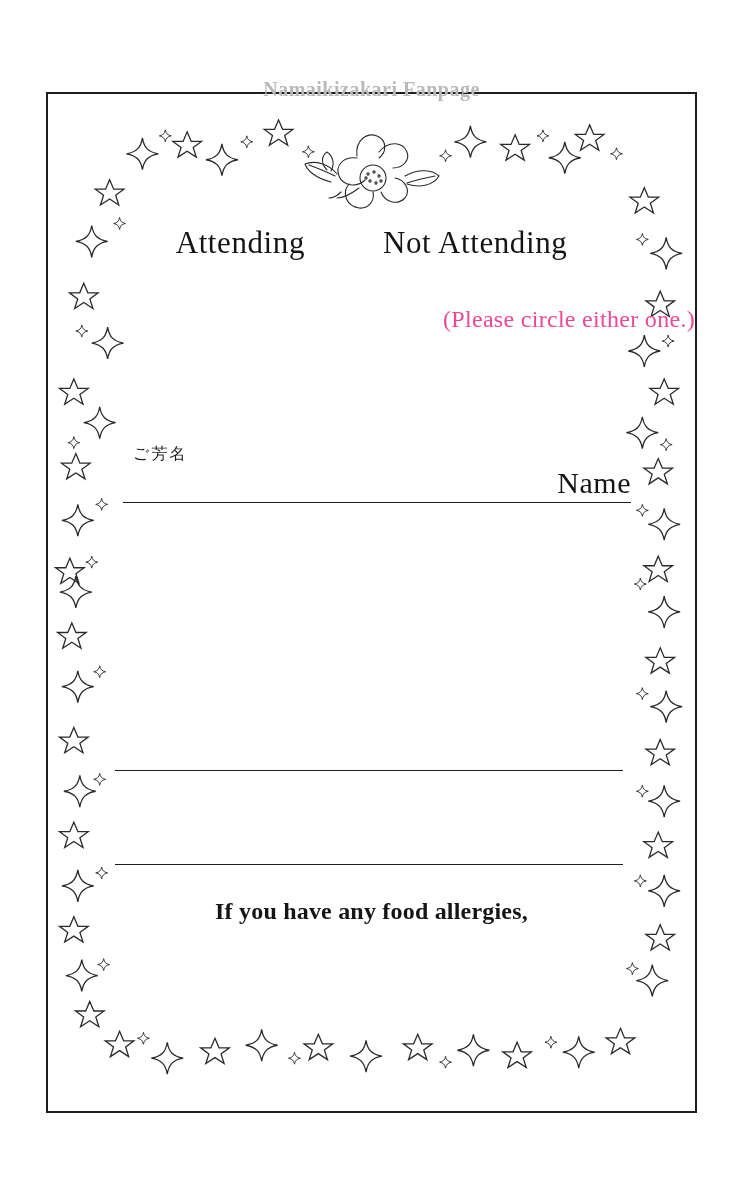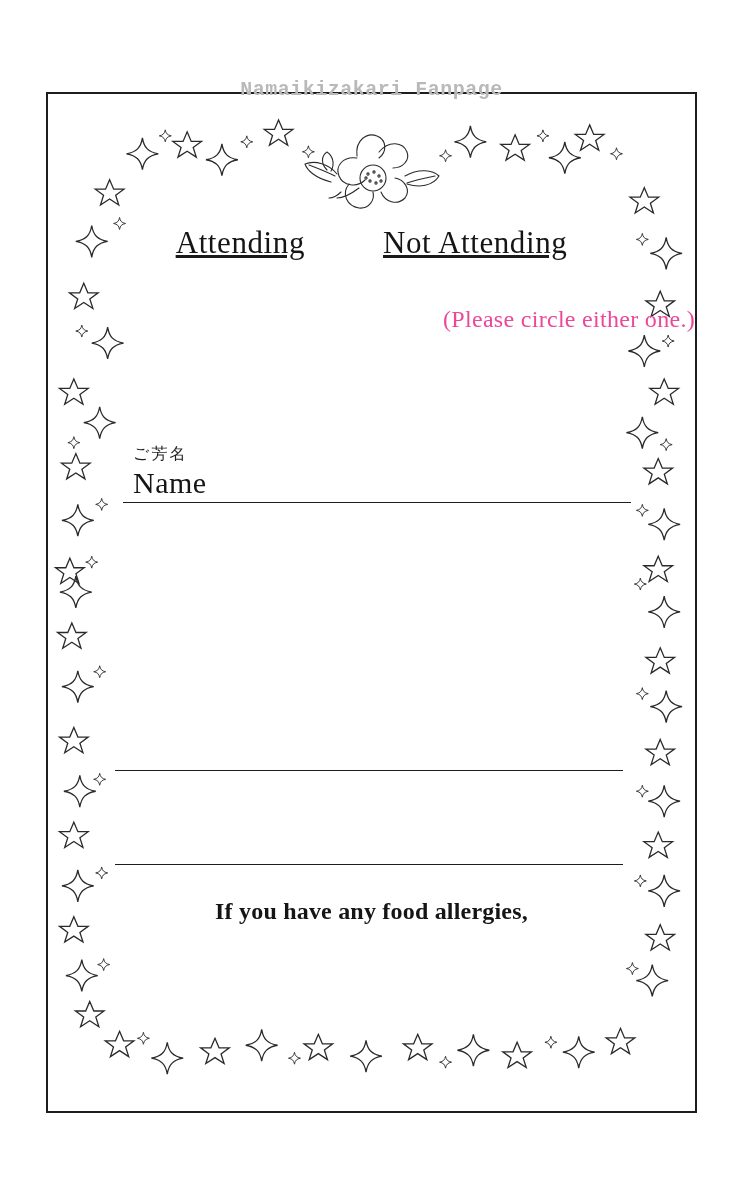--- a/index.html
+++ b/index.html
@@ -16,21 +16,21 @@
     overflow: hidden;
   }
 
   
   .watermark {
     position: absolute;
     top: 78px;
     left: 0;
     width: 743px;
     text-align: center;
-    font-family: Liberation Mono, monospace;
+    font-family: Liberation Serif, serif;
     font-weight: bold;
     font-size: 20px;
     letter-spacing: 0.5px;
     color: #b9b9b9;
     z-index: 40;
     pointer-events: none;
     white-space: nowrap;
   }
 
   
@@ -87,21 +87,20 @@
   }
 
   .attendance-row {
     position: absolute;
     top: 133px;
     left: 0;
     width: 100%;
     display: flex;
     justify-content: center;
     gap: 78px;
-    text-decoration: underline;
   }
   .attendance-opt {
     font-size: 31px;
     letter-spacing: 0.6px;
     line-height: 1;
     color: #151515;
     white-space: nowrap;
   }
 
   .circle-note {
@@ -126,20 +125,21 @@
     letter-spacing: 2px;
     color: #1d1d1d;
     margin: 0 0 1px 10px;
   }
   .field-en {
     font-size: 30px;
     letter-spacing: 0.5px;
     color: #151515;
     margin: 0 0 2px 10px;
     line-height: 1.12;
+    text-align: right;
   }
   .rule {
     width: 100%;
     height: 0;
     border-bottom: 1.3px solid #1d1d1d;
   }
 
   .field-name  { top: 350px; }
   .field-msg   { top: 497px; }
 

